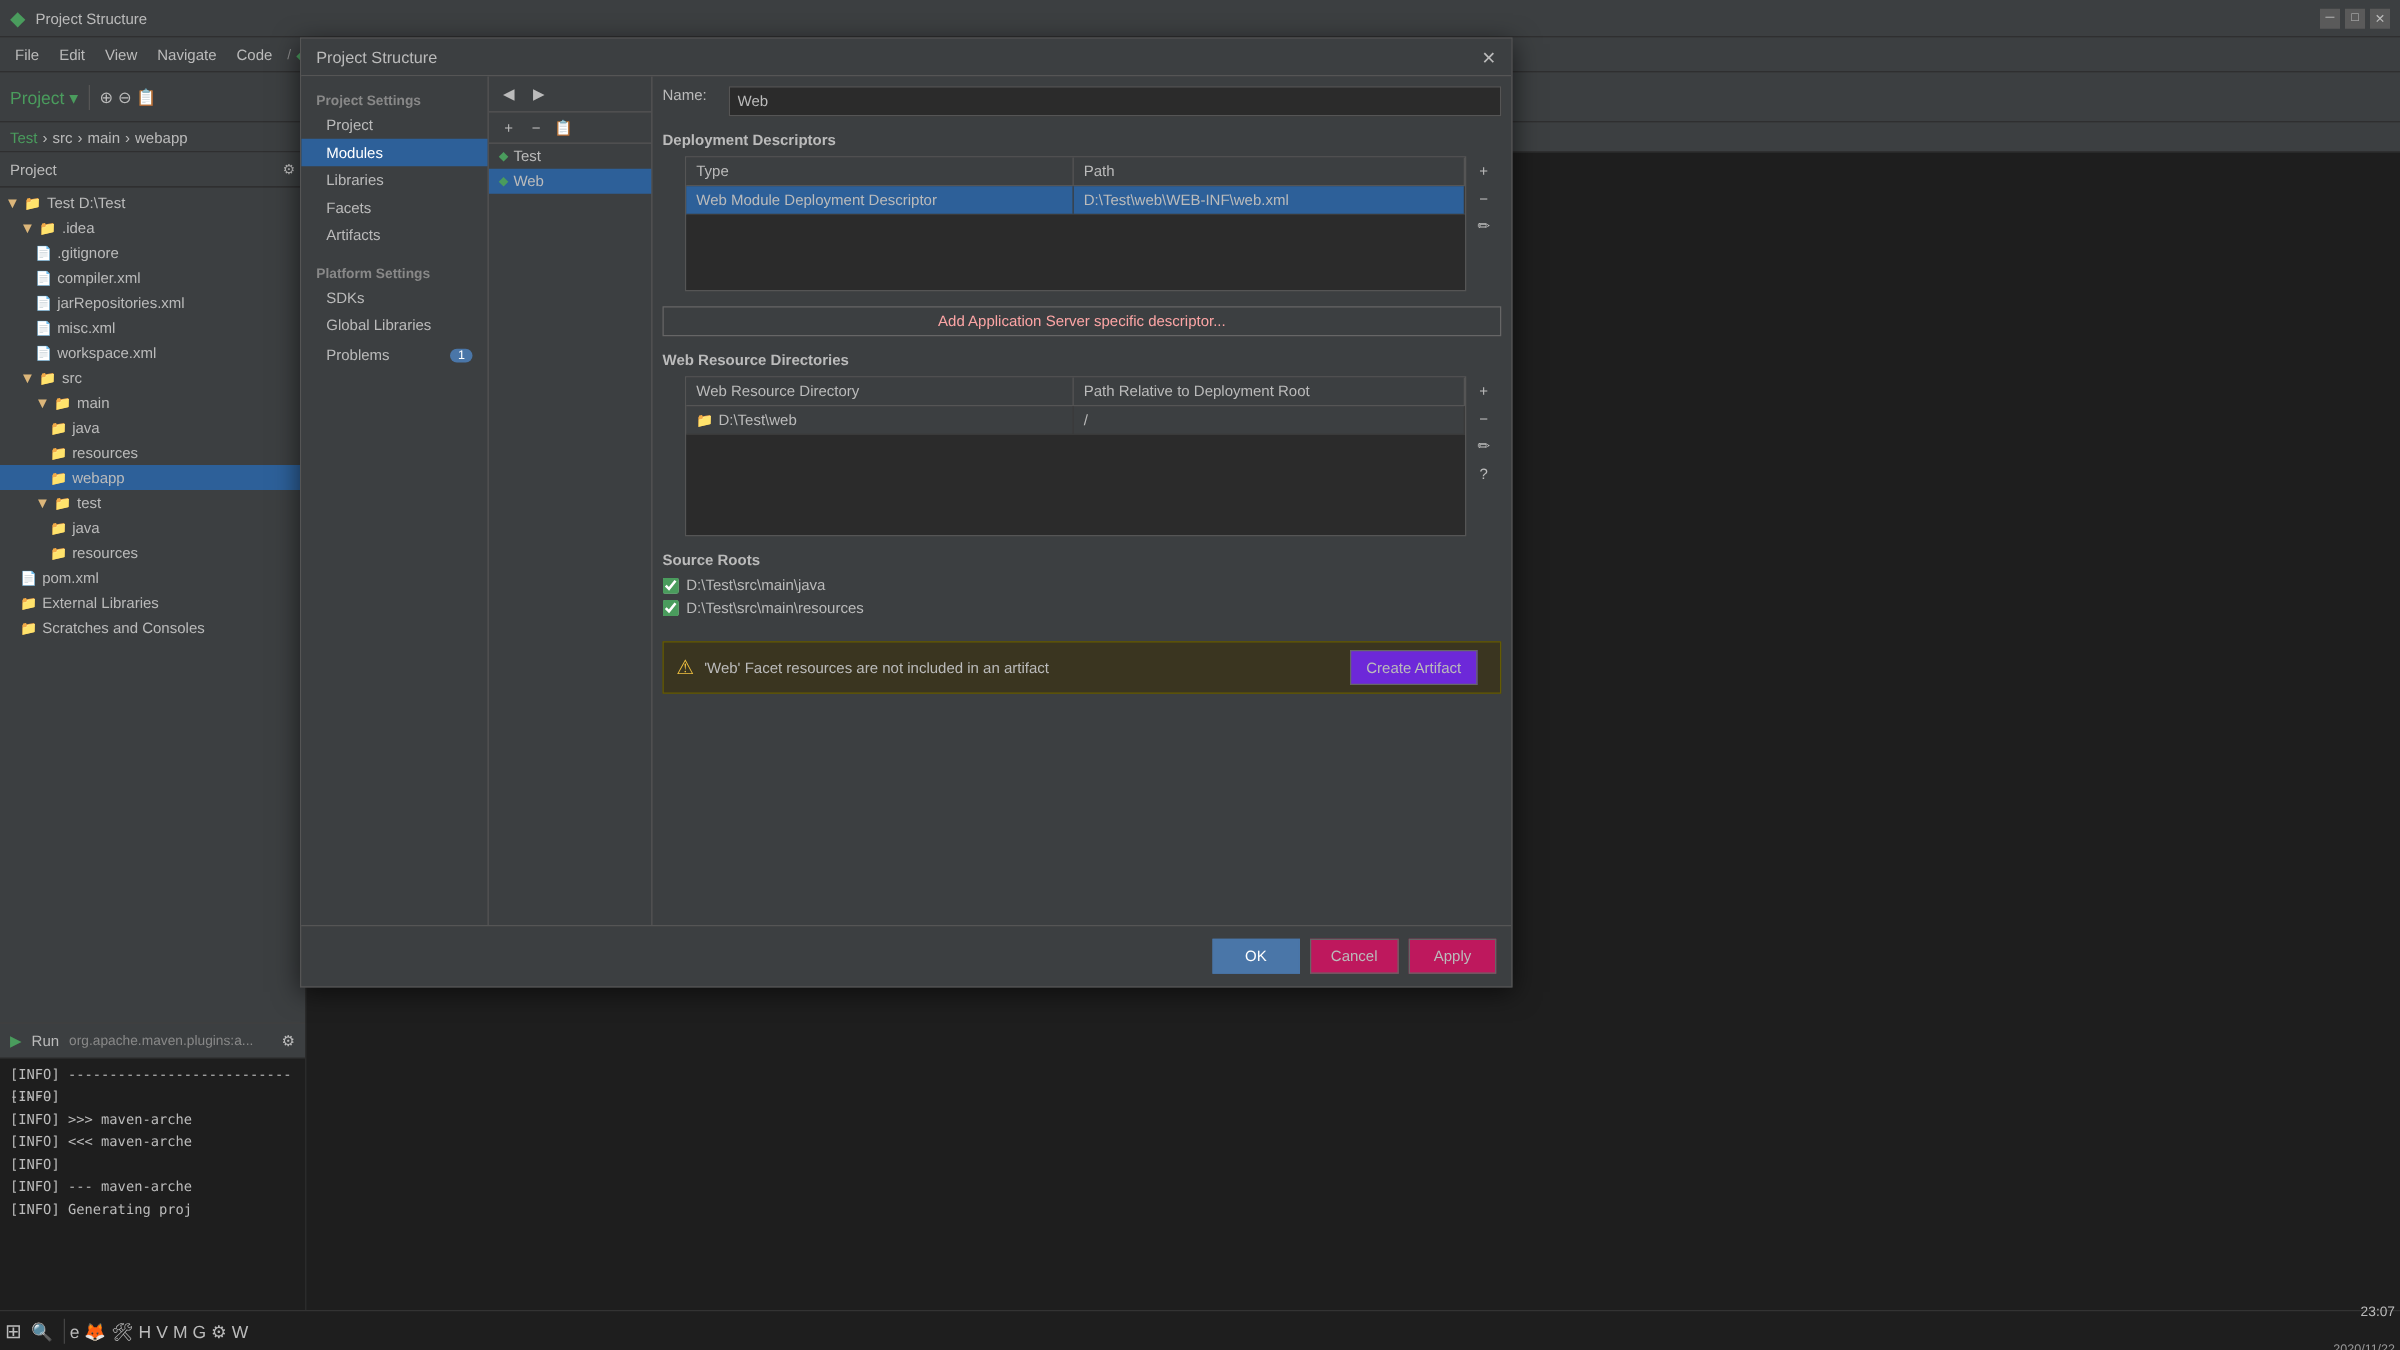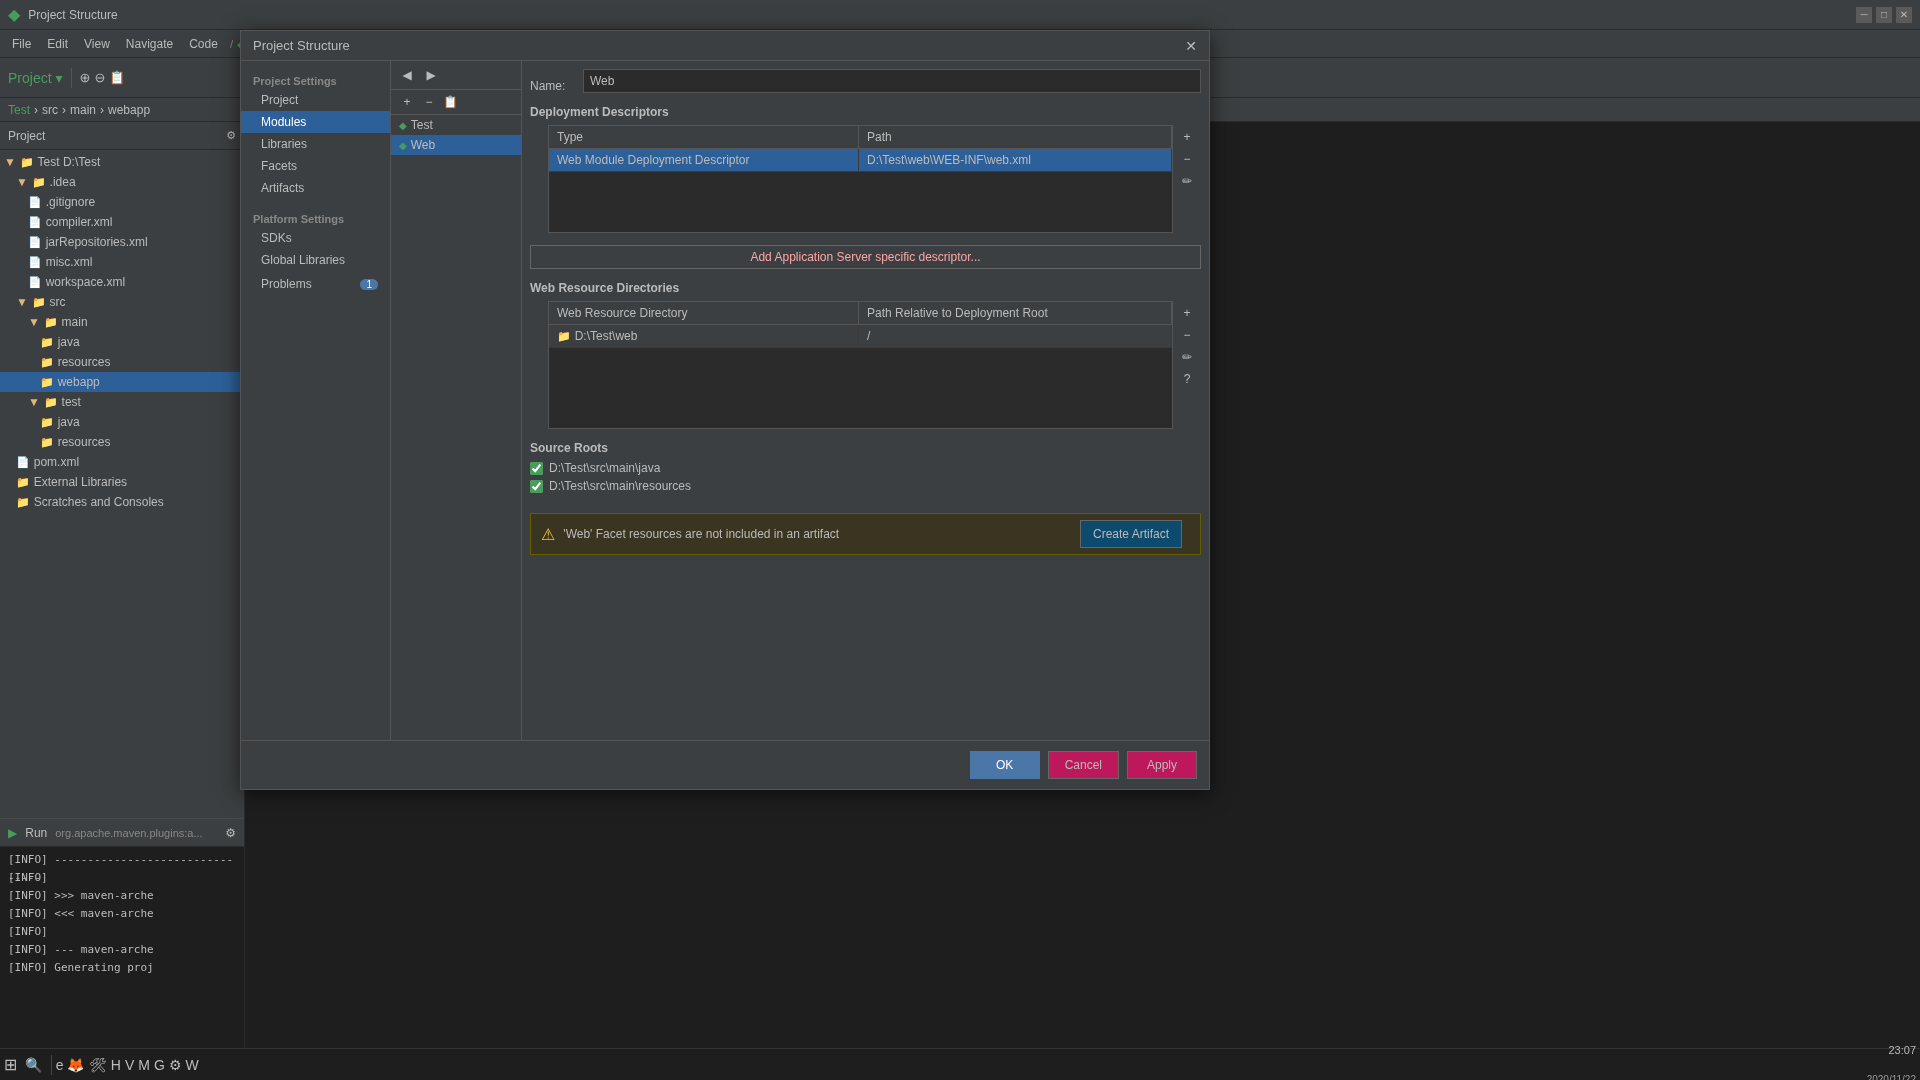--- a/index.html
+++ b/index.html
@@ -212,21 +212,21 @@
     .content-panel {
       flex: 1;
       display: flex;
       flex-direction: column;
       padding: 8px;
     }
 
     
     .name-row {
       display: flex;
-      align-items: flex-end;
+      align-items: flex-start;
       margin-bottom: 12px;
       gap: 8px;
     }
     .name-label { color: #bbbbbb; font-size: 12px; min-width: 45px; }
     .name-input {
       flex: 1;
       height: 24px;
       background: #2b2b2b;
       border: 1px solid #555;
       color: #bbbbbb;
@@ -352,21 +352,21 @@
       padding: 0 16px;
     }
     .footer-btn.primary {
       background: #4a76a8;
       border-color: #4a76a8;
       color: white;
     }
     .create-artifact-btn {
       height: 28px;
       border: 1px solid #666;
-      background: #0c4a6e;
+      background: #6d28d9;
       color: #bbbbbb;
       cursor: pointer;
       font-size: 12px;
       padding: 0 12px;
       margin-left: auto;
       margin-right: 8px;
     }
 
     
     .status-bar {

